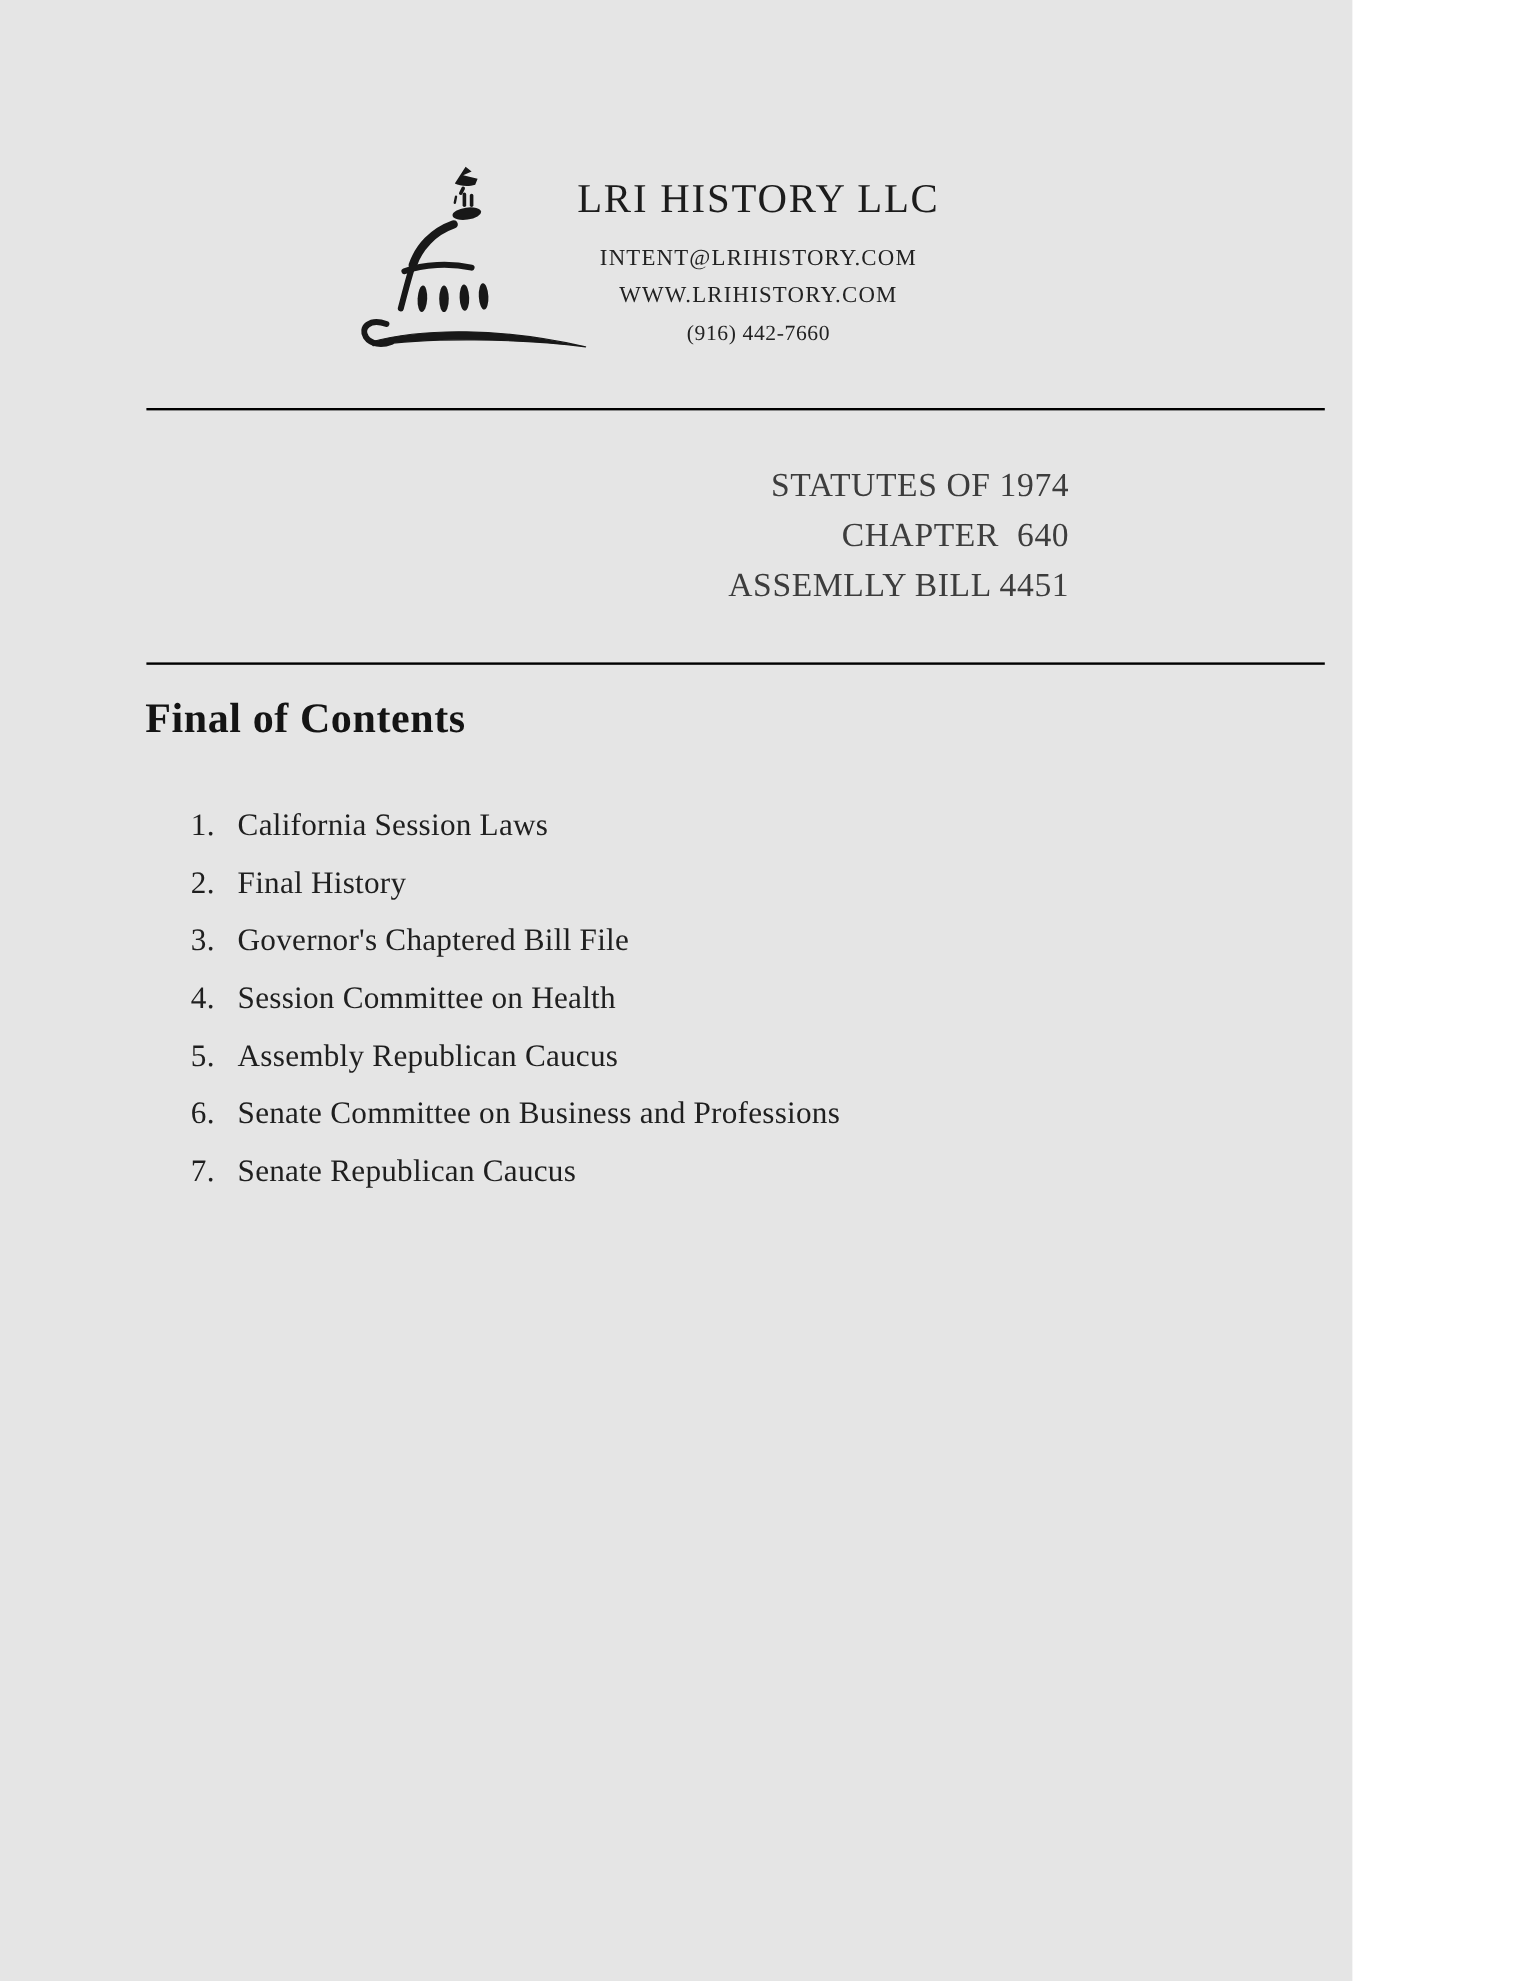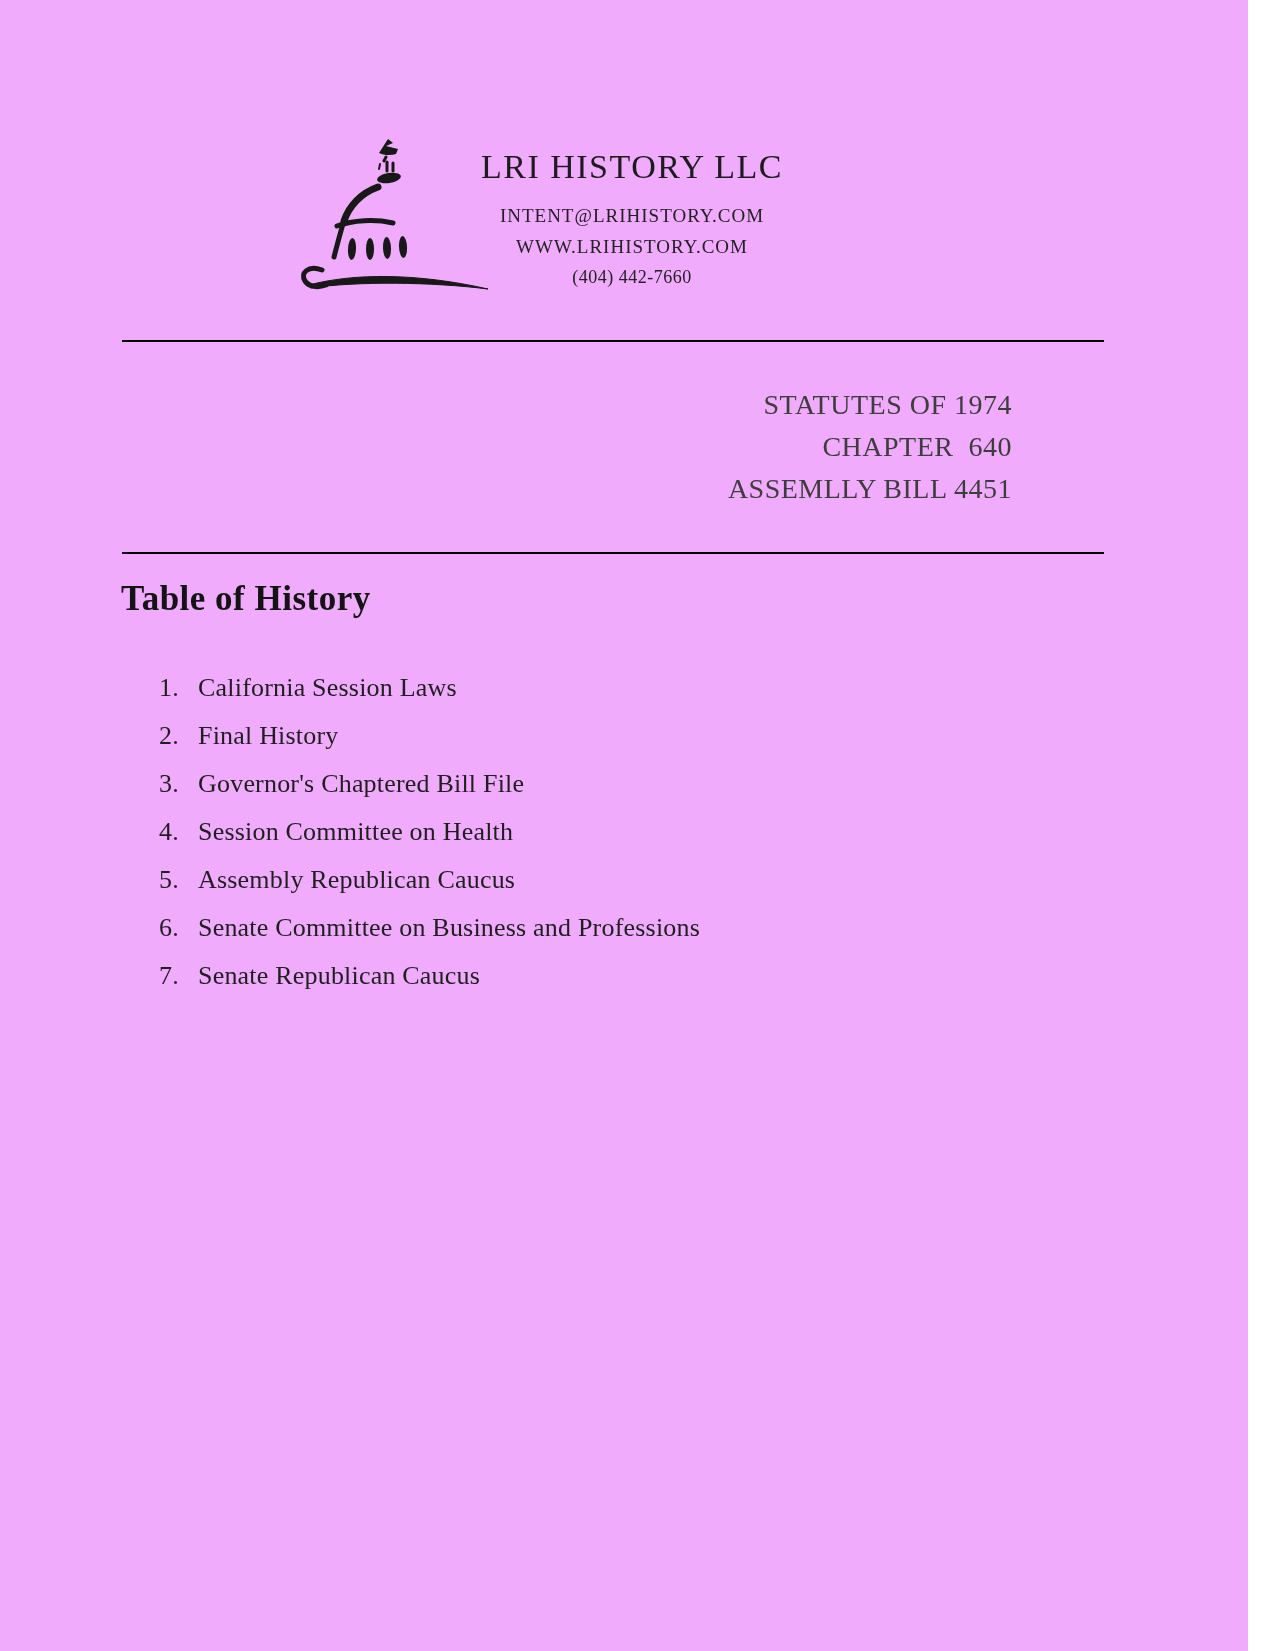--- a/index.html
+++ b/index.html
@@ -1,20 +1,20 @@
 <!DOCTYPE html>
 <html><head>
 <meta charset="utf-8">
 <style>
   html, body { margin: 0; padding: 0; background: #ffffff; }
   .page {
     position: relative;
-    width: 1248px;
+    width: 1127px;
     height: 1651px;
-    background: #f0abfc;
+    background: #e5e5e5;
     font-family: "Liberation Serif", "DejaVu Serif", serif;
     color: #1a1a1a;
     overflow: hidden;
   }
 
   
   .logo { position: absolute; left: 292px; top: 126px; width: 202px; height: 172px; }
 
   
   .header-text { position: absolute; left: 332px; top: 146px; width: 600px; text-align: center; }
@@ -96,34 +96,34 @@
       <path d="M 30,144 C 16,139 8,147 13,155 C 17,161 26,162 34,159" stroke-width="5"></path>
 
       <path d="M 17,159 C 62,147 125,147 196,163 C 140,156 65,155 19,162 Z" fill="#181818" stroke="#181818" stroke-width="1"></path>
     </g>
   </svg>
 
   <div class="header-text">
     <div class="company-name">LRI HISTORY LLC</div>
     <div class="contact-line first">INTENT@LRIHISTORY.COM</div>
     <div class="contact-line">WWW.LRIHISTORY.COM</div>
-    <div class="phone-line">(404) 442-7660</div>
+    <div class="phone-line">(916) 442-7660</div>
   </div>
 
   <div class="rule rule-top"></div>
 
   <div class="statutes">
     <div class="statute-line">STATUTES OF 1974</div>
     <div class="statute-line">CHAPTER  640</div>
     <div class="statute-line">ASSEMLLY BILL 4451</div>
   </div>
 
   <div class="rule rule-bottom"></div>
 
-  <div class="toc-heading">Table of History</div>
+  <div class="toc-heading">Final of Contents</div>
 
   <ol class="toc-list">
     <li>
       <span class="toc-num">1.</span><span>California Session Laws</span>
     </li>
     <li>
       <span class="toc-num">2.</span><span>Final History</span>
     </li>
     <li>
       <span class="toc-num">3.</span><span>Governor's Chaptered Bill File</span>

